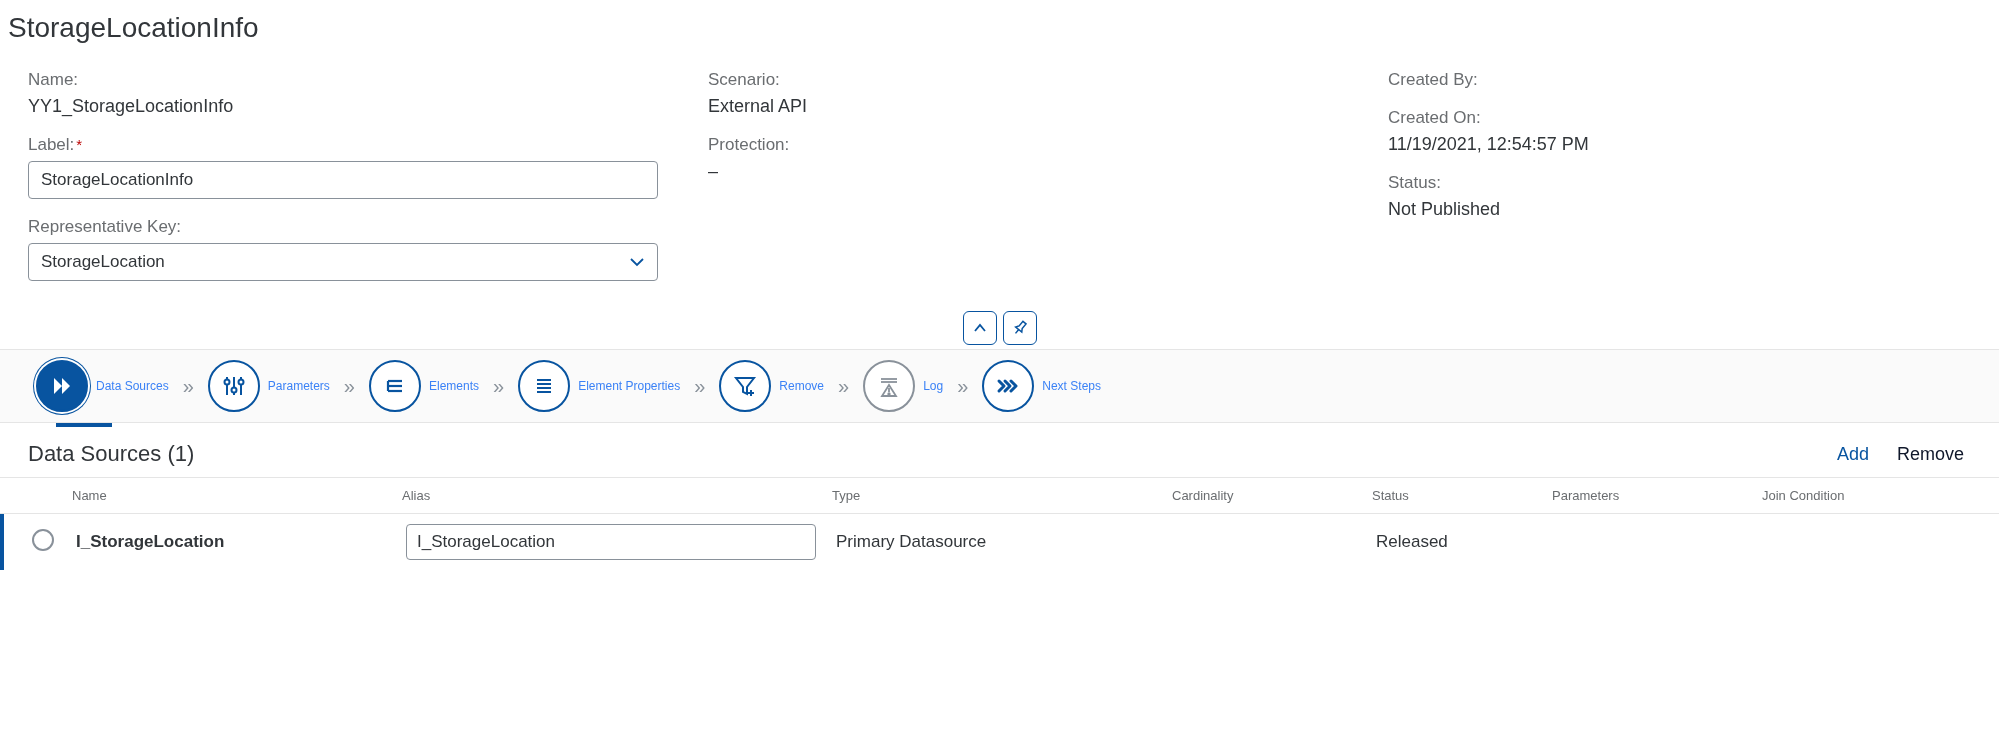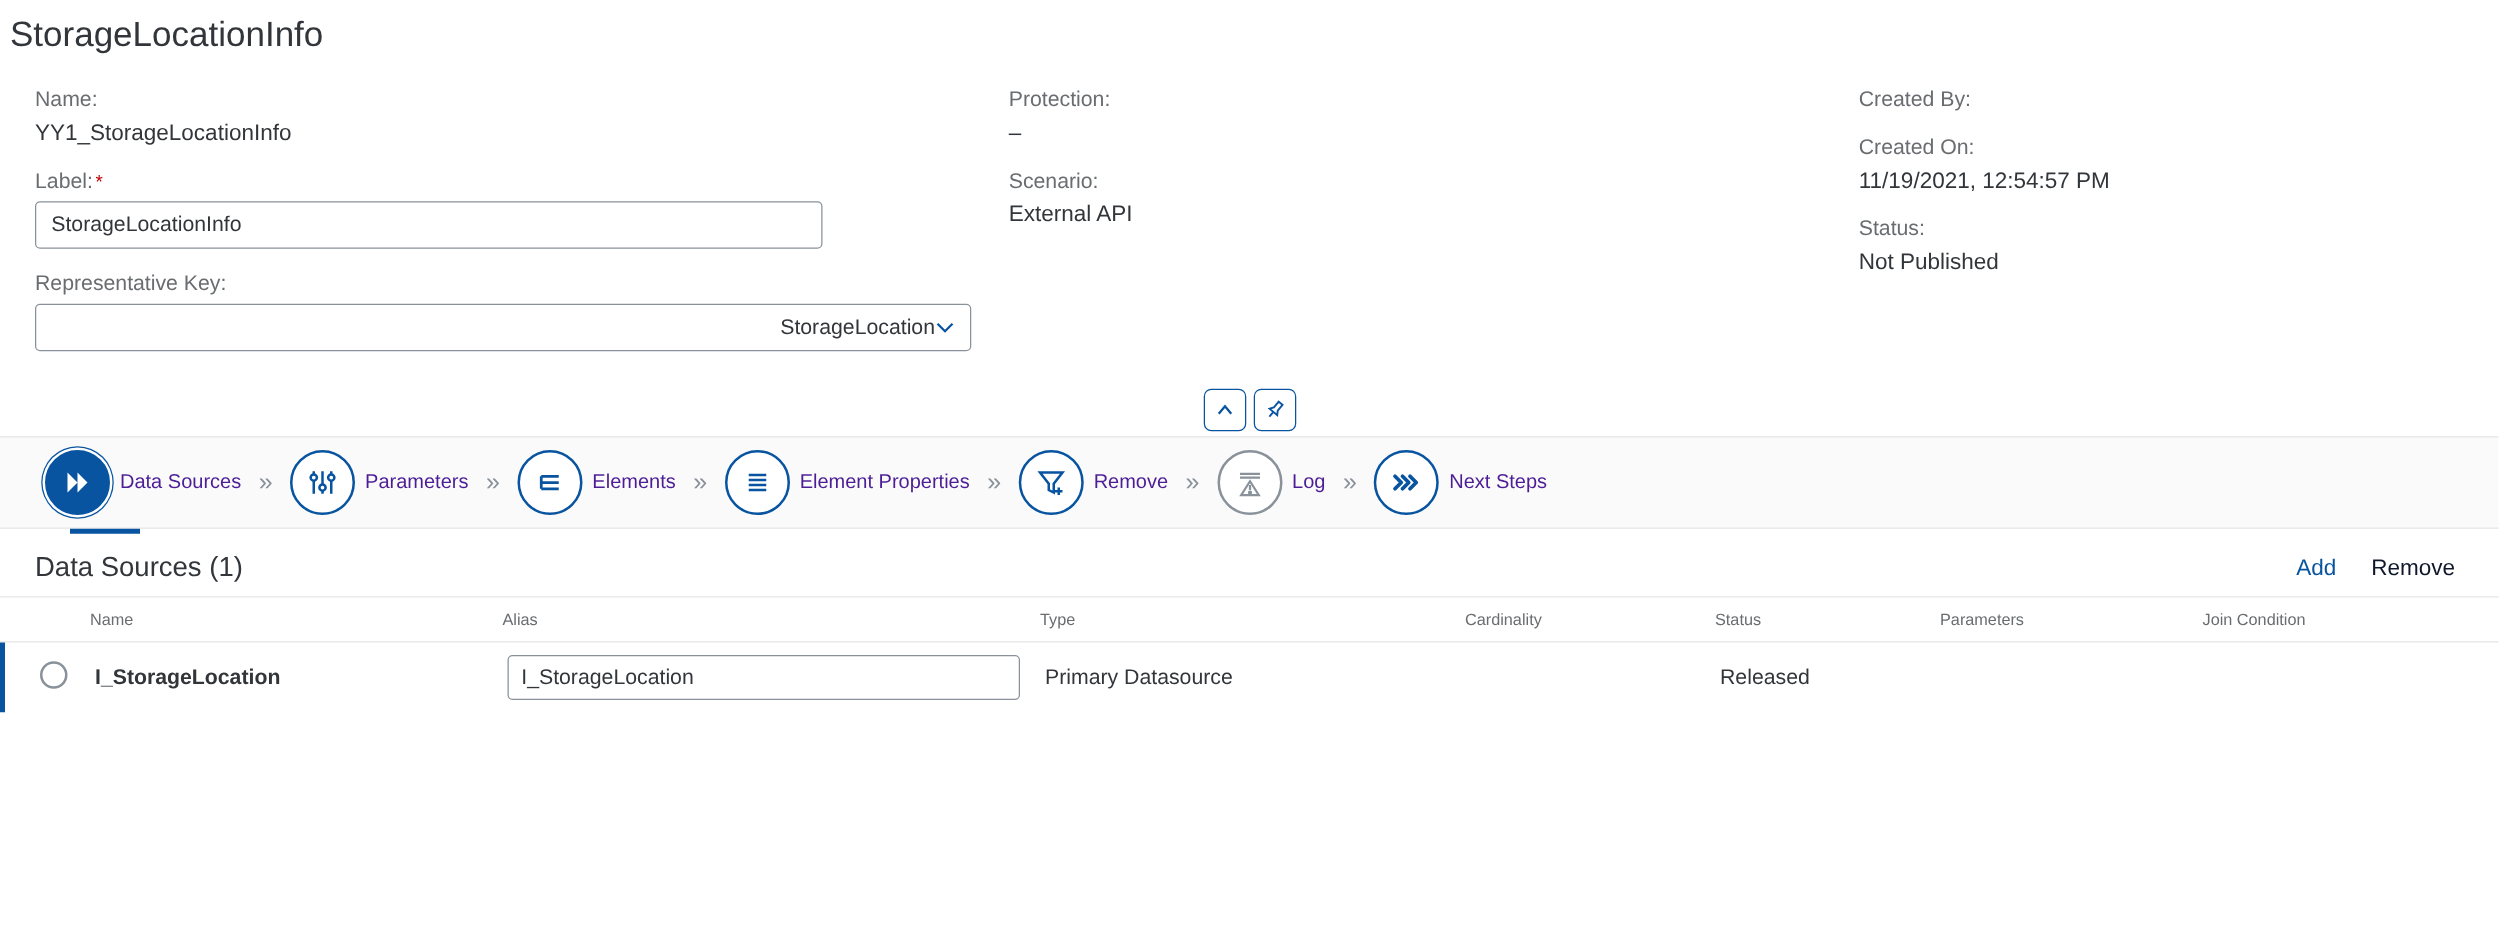--- a/index.html
+++ b/index.html
@@ -9,32 +9,32 @@
   .title { font-size: 28px; font-weight: 400; color: #32363a; margin: 0; }
   .subtitle { font-size: 17px; color: #6a6d70; margin-top: 6px; }
   .subtitle .dep-label { color: #6a6d70; }
   .form-area { padding: 18px 28px 10px 28px; display: flex; }
   .col { flex: 0 0 680px; padding-right: 30px; }
   .field { margin-bottom: 18px; }
   .field-label { font-size: 17px; color: #6a6d70; display: block; margin-bottom: 6px; }
   .req { color: #b00; font-size: 15px; margin-left: 2px; }
   .field-value { font-size: 18px; color: #32363a; }
   .input { width: 630px; height: 38px; border: 1px solid #89919a; border-radius: 4px; font-size: 17px; padding: 0 12px; color: #32363a; background: #fff; }
-  .select { width: 749px; height: 38px; border: 1px solid #89919a; border-radius: 4px; font-size: 17px; padding: 0 12px; color: #32363a; background: #fff; display: flex; align-items: center; justify-content: flex-end; cursor: pointer; }
+  .select { width: 630px; height: 38px; border: 1px solid #89919a; border-radius: 4px; font-size: 17px; padding: 0 12px; color: #32363a; background: #fff; display: flex; align-items: center; justify-content: space-between; cursor: pointer; }
   .chevron { color: #0854a0; }
   .collapse-bar { position: relative; height: 40px; border-bottom: 0; }
   .collapse-bar::before { content:""; position:absolute; top:18px; left:0; right:0; height:1px; background: transparent; }
   .collapse-btns { position: absolute; left: 50%; top: 2px; transform: translateX(-50%); display: flex; gap: 6px; }
   .mini-btn { width: 34px; height: 34px; border: 1.5px solid #0854a0; border-radius: 6px; background: #fff; color: #0854a0; display: flex; align-items: center; justify-content: center; cursor: pointer; font-size: 16px; }
   .wizard { background: #fafafa; border-top: 1px solid #e5e5e5; border-bottom: 1px solid #e5e5e5; padding: 10px 36px; display: flex; align-items: center; gap: 6px; }
   .step { display: flex; align-items: center; gap: 8px; cursor: pointer; }
   .step-icon { width: 52px; height: 52px; border-radius: 50%; border: 2px solid #0854a0; background: #fff; color: #0854a0; display: flex; align-items: center; justify-content: center; }
   .step.active .step-icon { background: #0854a0; color: #fff; border-color: #0854a0; box-shadow: 0 0 0 2px #fff, 0 0 0 3px #0854a0; }
   .step.disabled .step-icon { border-color: #89919a; color: #89919a; }
-  .step-label { font-size: 16px; color: #4c1d95; }
+  .step-label { font-size: 12px; color: #3b82f6; }
   .step-sep { color: #89919a; font-size: 20px; margin: 0 8px; }
   .wizard-underline { height: 4px; width: 56px; background: #0854a0; margin-left: 56px; }
   .section-header { display: flex; align-items: center; justify-content: space-between; padding: 14px 15px 10px 28px; }
   .section-title { font-size: 22px; font-weight: 400; color: #32363a; }
   .section-actions { display: flex; gap: 28px; padding-right: 20px; }
   .link-btn { color: #0854a0; font-size: 18px; cursor: pointer; }
   .link-btn.disabled { color: #0f172a; cursor: default; }
   .table { width: 100%; }
   .thead { display: flex; align-items: center; padding: 10px 28px; border-top: 1px solid #e5e5e5; border-bottom: 1px solid #e5e5e5; font-size: 13px; color: #6a6d70; }
   .trow { display: flex; align-items: center; padding: 10px 28px; border-left: 4px solid #0854a0; }
@@ -81,26 +81,26 @@
             <svg width="16" height="16" viewBox="0 0 16 16">
                 <path d="M2 5 L8 11 L14 5" fill="none" stroke="#0854a0" stroke-width="1.8"></path>
               </svg>
           </span>
         </div>
       </div>
     </div>
 
     <div class="col">
       <div class="field">
+        <span class="field-label">Scenario:</span>
+        <div class="field-value">External API</div>
+      </div>
+      <div class="field">
         <span class="field-label">Protection:</span>
         <div class="field-value">–</div>
-      </div>
-      <div class="field">
-        <span class="field-label">Scenario:</span>
-        <div class="field-value">External API</div>
       </div>
     </div>
 
     <div class="col">
       <div class="field">
         <span class="field-label">Created By:</span>
         <div class="field-value"></div>
       </div>
       <div class="field">
         <span class="field-label">Created On:</span>

